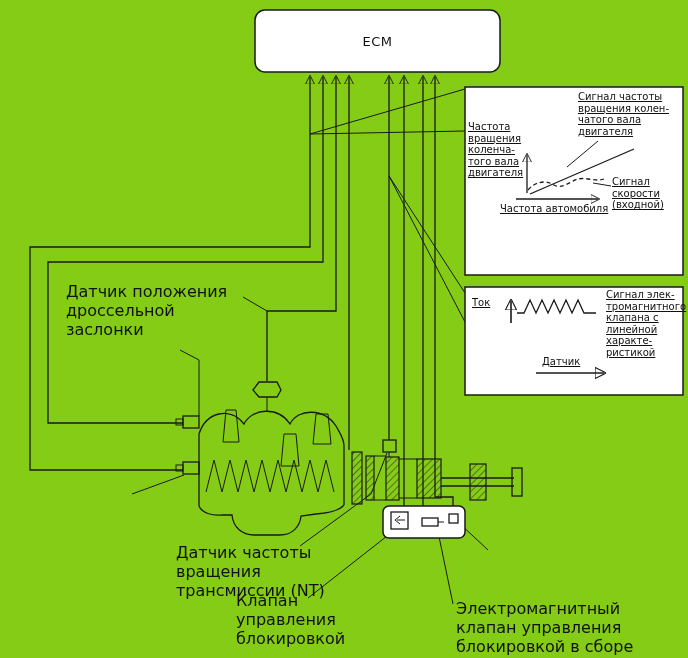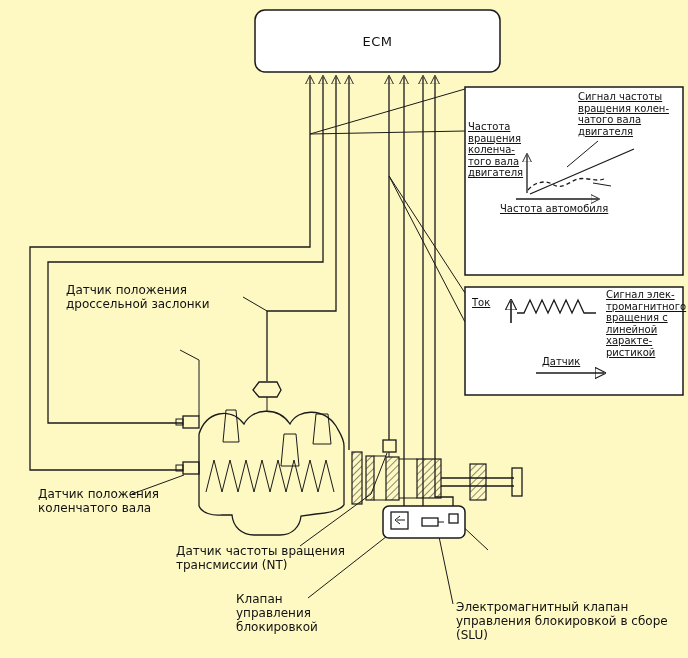--- a/index.html
+++ b/index.html
@@ -1,19 +1,19 @@
 <!DOCTYPE html>
 <html><head>
 <meta charset="utf-8">
 <style>
   html,body{margin:0;padding:0;background:#fff;}
-  .canvas{position:relative;width:688px;height:658px;background:#fef9c3;
+  .canvas{position:relative;width:688px;height:658px;background:#84cc16;
           font-family:"DejaVu Sans","Liberation Sans",sans-serif;color:#111;overflow:hidden;}
   .canvas > svg{position:absolute;left:0;top:0;}
-  .lbl{position:absolute;font-size:12px;line-height:1.18;color:#111;}
+  .lbl{position:absolute;font-size:16px;line-height:1.18;color:#111;}
   .sm{font-size:10px;line-height:1.16;text-decoration:underline;}
   .ecm{position:absolute;left:255px;top:10px;width:245px;height:62px;
        display:flex;align-items:center;justify-content:center;font-size:13px;letter-spacing:.5px;}
   svg path,svg rect,svg line,svg polyline{stroke:#1a1a1a;fill:none;}
   .thin{stroke-width:1;}
   .med{stroke-width:1.3;}
   .thick{stroke-width:1.6;}
   .dash{stroke-dasharray:4 3;}
   .hatch{fill:url(#hatch);stroke-width:1.2;}
   .box{stroke-width:1.5;fill:#fff;}
@@ -122,26 +122,26 @@
       <rect class="box" x="465" y="287" width="218" height="108"></rect>
       <path class="thick" d="M511,323 V301" marker-end="url(#arr)"></path>
       <path class="med" d="M517,313 H524 L530,300 L536,313 L542,300 L548,313 L554,300 L560,313 L566,300 L572,313 L578,300 L584,313 H596"></path>
       <path class="thick" d="M536,373 H604" marker-end="url(#arr)"></path>
     </g>
   </svg>
 
   <div class="ecm">ECM</div>
 
   <div class="lbl" style="left:66px;top:283px;width:178px">Датчик положения дроссельной заслонки</div>
-  <div class="lbl" style="left:38px;top:487px;width:125px">Датчик положения коленчатого вала</div>
   <div class="lbl" style="left:176px;top:544px;width:170px">Датчик частоты вращения трансмиссии (NT)</div>
   <div class="lbl" style="left:236px;top:592px;width:120px">Клапан управления блокировкой</div>
   <div class="lbl" style="left:456px;top:600px;width:215px">Электромагнитный клапан управления блокировкой в сборе (SLU)</div>
 
   <div class="lbl sm" style="left:578px;top:91px;width:100px">Сигнал частоты вращения колен-чатого вала двигателя</div>
   <div class="lbl sm" style="left:468px;top:121px;width:60px">Частота вращения коленча-того вала двигателя</div>
+  <div class="lbl sm" style="left:612px;top:176px;width:72px">Сигнал скорости (входной)</div>
   <div class="lbl sm" style="left:500px;top:203px;width:130px">Частота автомобиля</div>
 
   <div class="lbl sm" style="left:472px;top:297px;width:40px">Ток</div>
-  <div class="lbl sm" style="left:606px;top:289px;width:76px">Сигнал элек-тромагнитного вращения с линейной характе-ристикой</div>
+  <div class="lbl sm" style="left:606px;top:289px;width:76px">Сигнал элек-тромагнитного клапана с линейной характе-ристикой</div>
   <div class="lbl sm" style="left:542px;top:356px;width:50px">Датчик</div>
 
 </div>
 
 </body></html>

